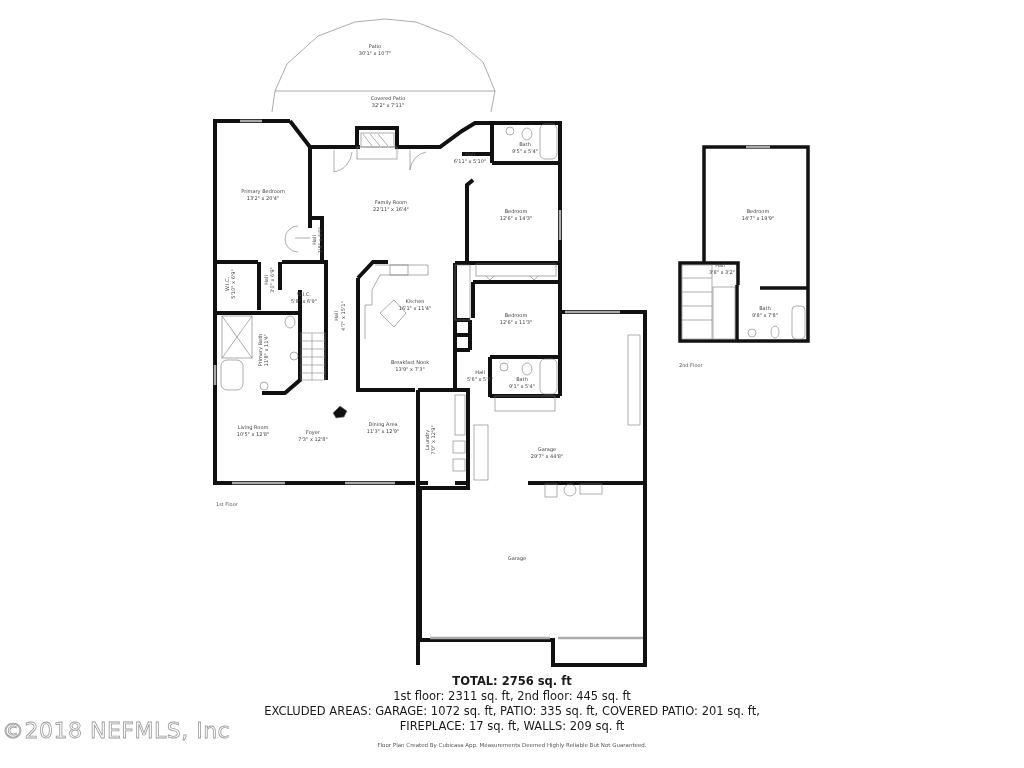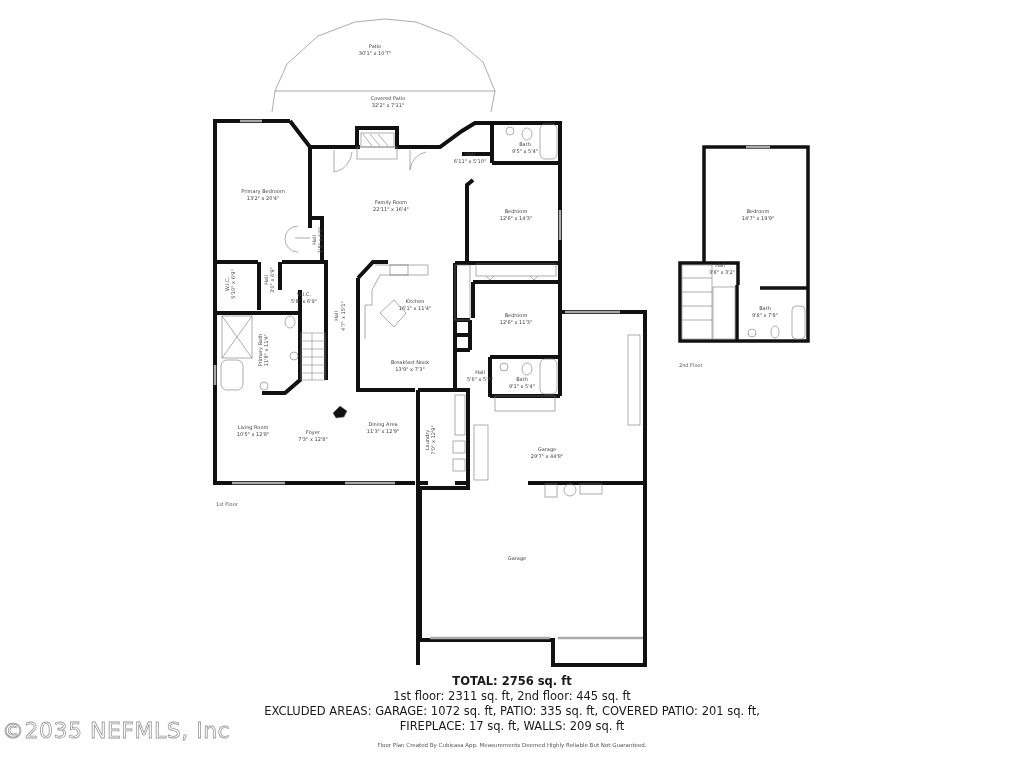--- a/index.html
+++ b/index.html
@@ -221,13 +221,13 @@
 </svg>
 
 <div>
   <div class="s-line s-total" style="top:674px;">TOTAL: 2756 sq. ft</div>
   <div class="s-line" style="top:689px;">1st floor: 2311 sq. ft, 2nd floor: 445 sq. ft</div>
   <div class="s-line" style="top:704px;">EXCLUDED AREAS: GARAGE: 1072 sq. ft, PATIO: 335 sq. ft, COVERED PATIO: 201 sq. ft,</div>
   <div class="s-line" style="top:719px;">FIREPLACE: 17 sq. ft, WALLS: 209 sq. ft</div>
   <div class="s-line s-credit" style="top:742px;">Floor Plan Created By Cubicasa App. Measurements Deemed Highly Reliable But Not Guaranteed.</div>
 </div>
 
-<div class="watermark">©2035 NEFMLS, Inc</div>
+<div class="watermark">©2018 NEFMLS, Inc</div>
 
 </body></html>

